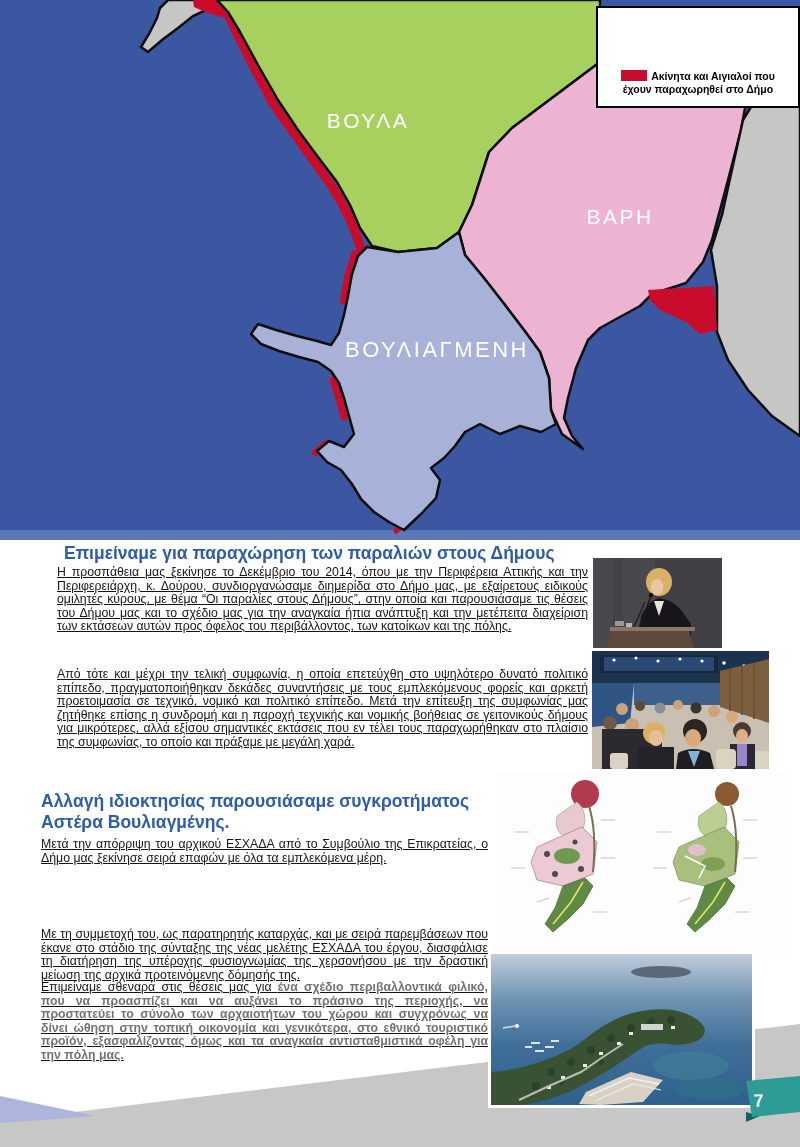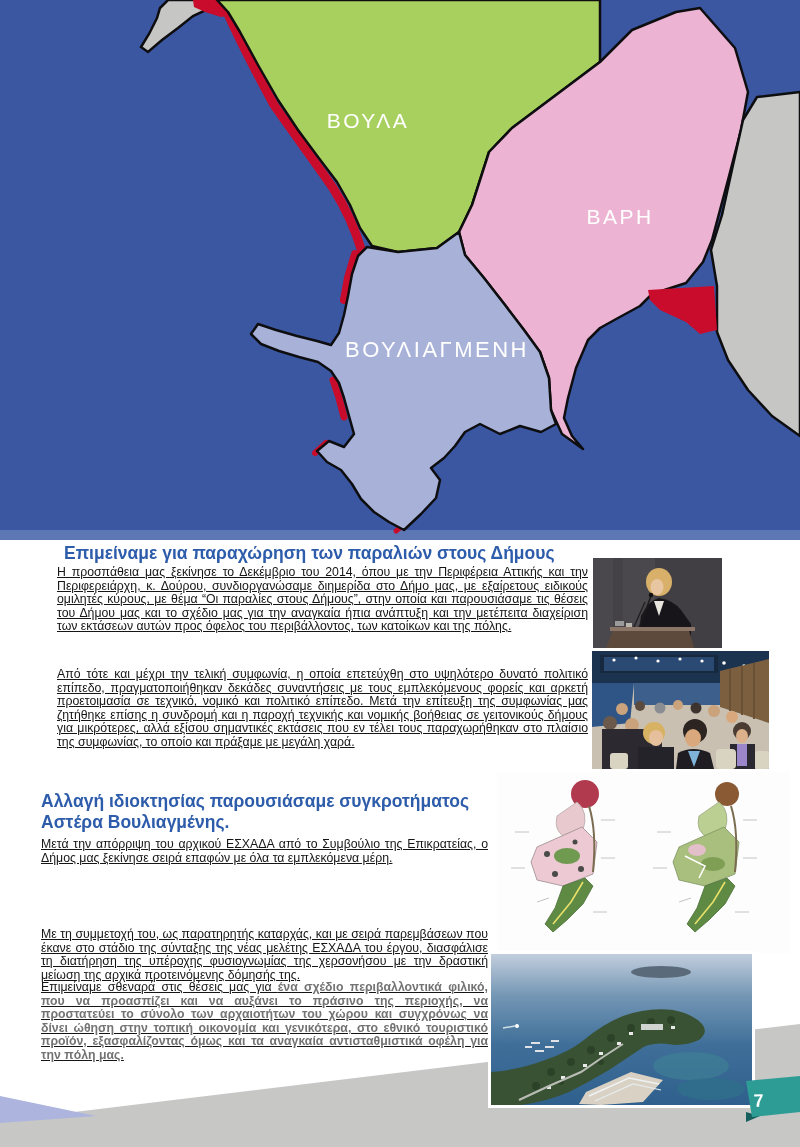--- a/index.html
+++ b/index.html
@@ -74,36 +74,43 @@
                L444,458 L431,468 L440,480 L436,498 L421,514 L404,530 L389,522 L374,512 L361,499
                L352,484 L341,470 L327,462 L317,451 L329,441 L344,447 L354,434 L349,416 L344,398
                L339,383 L331,371 L318,362 L299,357 L279,351 L261,344 L251,334 L258,324 L276,330
                L297,336 L317,341 L331,345 L339,333 L344,315 L348,296 L352,274 L358,256 Z" stroke="#0e0e10" stroke-width="2.5" stroke-linejoin="round" fill="#a8b2d8"></path>
 
       <text x="368" y="128" text-anchor="middle" class="maplabel">ΒΟΥΛΑ</text>
       <text x="620" y="224" text-anchor="middle" class="maplabel">ΒΑΡΗ</text>
       <text x="437" y="357" text-anchor="middle" class="maplabel big">ΒΟΥΛΙΑΓΜΕΝΗ</text>
     </svg>
 
+    <div class="abs legend">
+      <div class="legend-inner">
+        <svg class="legend-swatch" width="26" height="11">
+          <rect x="0" y="0" width="26" height="11" fill="#c90c2c"></rect>
+        </svg><span>Ακίνητα και Αιγιαλοί που έχουν παραχωρηθεί στο Δήμο</span>
+      </div>
+    </div>
   </div>
 
   <svg class="abs" style="left:0;top:1000px;" width="800" height="147" viewBox="0 0 800 147">
     <polygon points="0,121 800,24 800,147 0,147" fill="#c7c7c6"></polygon>
     <polygon points="0,96 96,116 0,123" fill="#adb5de"></polygon>
   </svg>
 
   <h2 class="abs h-blue" style="left:64px;top:543px;width:540px;">Επιμείναμε για παραχώρηση των παραλιών στους Δήμους</h2>
 
   <p class="abs body-p" style="left:57px;top:566px;width:531px;">Η προσπάθεια μας ξεκίνησε το Δεκέμβριο του 2014, όπου με την Περιφέρεια Αττικής και την Περιφερειάρχη, κ. Δούρου, συνδιοργανώσαμε διημερίδα στο Δήμο μας, με εξαίρετους ειδικούς ομιλητές κύρους, με θέμα “Οι παραλίες στους Δήμους”, στην οποία και παρουσιάσαμε τις θέσεις του Δήμου μας και το σχέδιο μας για την αναγκαία ήπια ανάπτυξη και την μετέπειτα διαχείριση των εκτάσεων αυτών προς όφελος του περιβάλλοντος, των κατοίκων και της πόλης.</p>
 
   <p class="abs body-p" style="left:57px;top:668px;width:531px;">Από τότε και μέχρι την τελική συμφωνία, η οποία επετεύχθη στο υψηλότερο δυνατό πολιτικό επίπεδο, πραγματοποιήθηκαν δεκάδες συναντήσεις με τους εμπλεκόμενους φορείς και αρκετή προετοιμασία σε τεχνικό, νομικό και πολιτικό επίπεδο. Μετά την επίτευξη της συμφωνίας μας ζητήθηκε επίσης η συνδρομή και η παροχή τεχνικής και νομικής βοήθειας σε γειτονικούς δήμους για μικρότερες, αλλά εξίσου σημαντικές εκτάσεις που εν τέλει τους παραχωρήθηκαν στο πλαίσιο της συμφωνίας, το οποίο και πράξαμε με μεγάλη χαρά.</p>
 
   <h2 class="abs h-blue" style="left:41px;top:791px;width:430px;">Αλλαγή ιδιοκτησίας παρουσιάσαμε συγκροτήματος Αστέρα Βουλιαγμένης.</h2>
 
-  <p class="abs body-p" style="left:41px;top:838px;width:447px;">Μετά την απόρριψη του αρχικού ΕΣΧΑΔΑ από το Συμβούλιο της Επικρατείας, ο Δήμος μας ξεκίνησε σειρά επαφών με όλα τα εμπλεκόμενα μέρη.</p>
+  <p class="abs body-p" style="left:41px;top:838px;width:447px;">Μετά την απόρριψη του αρχικού ΕΣΧΑΔΑ από το Συμβούλιο της Επικρατείας, ο Δήμο μας ξεκίνησε σειρά επαφών με όλα τα εμπλεκόμενα μέρη.</p>
 
   <p class="abs body-p" style="left:41px;top:928px;width:447px;">Με τη συμμετοχή του, ως παρατηρητής καταρχάς, και με σειρά παρεμβάσεων που έκανε στο στάδιο της σύνταξης της νέας μελέτης ΕΣΧΑΔΑ του έργου, διασφάλισε τη διατήρηση της υπέροχης φυσιογνωμίας της χερσονήσου με την δραστική μείωση της αρχικά προτεινόμενης δόμησής της.</p>
 
   <p class="abs body-p" style="left:41px;top:981px;width:447px;"><span>Επιμείναμε σθεναρά στις θέσεις μας για </span><b>ένα σχέδιο περιβαλλοντικά φιλικό, που να προασπίζει και να αυξάνει το πράσινο της περιοχής, να προστατεύει το σύνολο των αρχαιοτήτων του χώρου και συγχρόνως να δίνει ώθηση στην τοπική οικονομία και γενικότερα, στο εθνικό τουριστικό προϊόν, εξασφαλίζοντας όμως και τα αναγκαία αντισταθμιστικά οφέλη για την πόλη μας.</b></p>
 
   <div class="photo" style="left:593px;top:558px;width:129px;height:90px;">
     <svg width="129" height="90" viewBox="0 0 129 90">
       <rect width="129" height="90" fill="#4a484d"></rect>
       <rect x="62" width="67" height="90" fill="#413f44"></rect>
       <rect x="20" width="10" height="90" fill="#444247"></rect>

